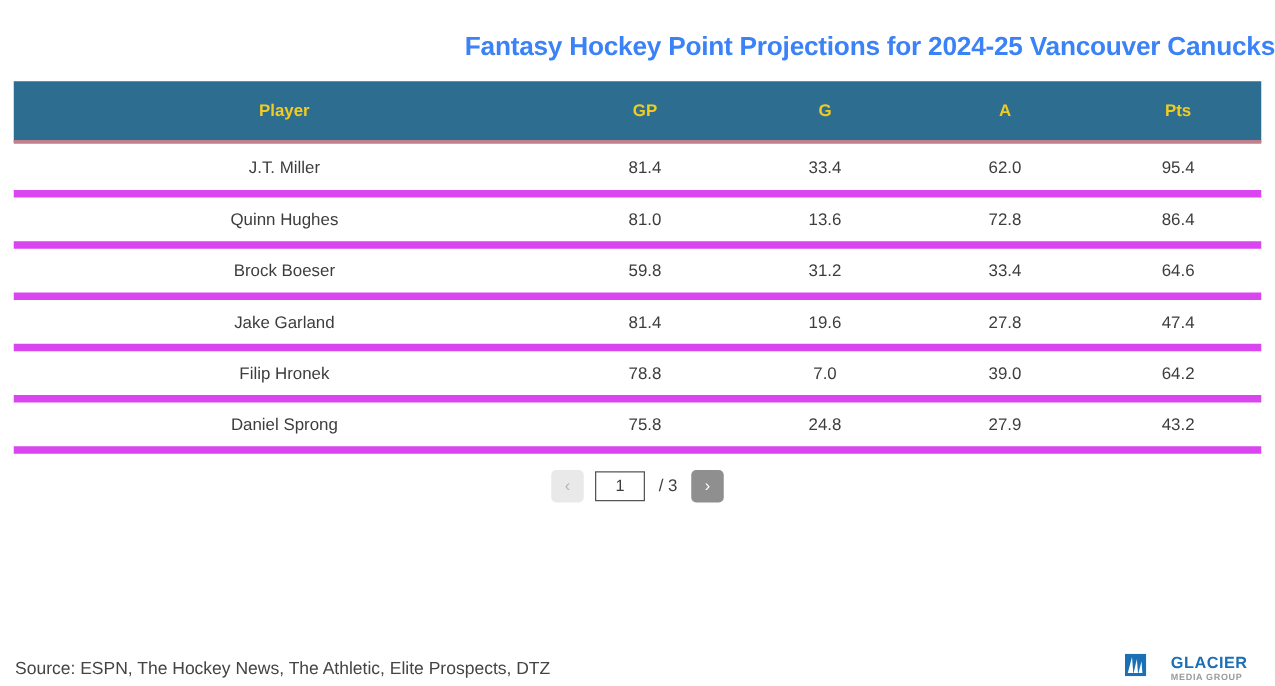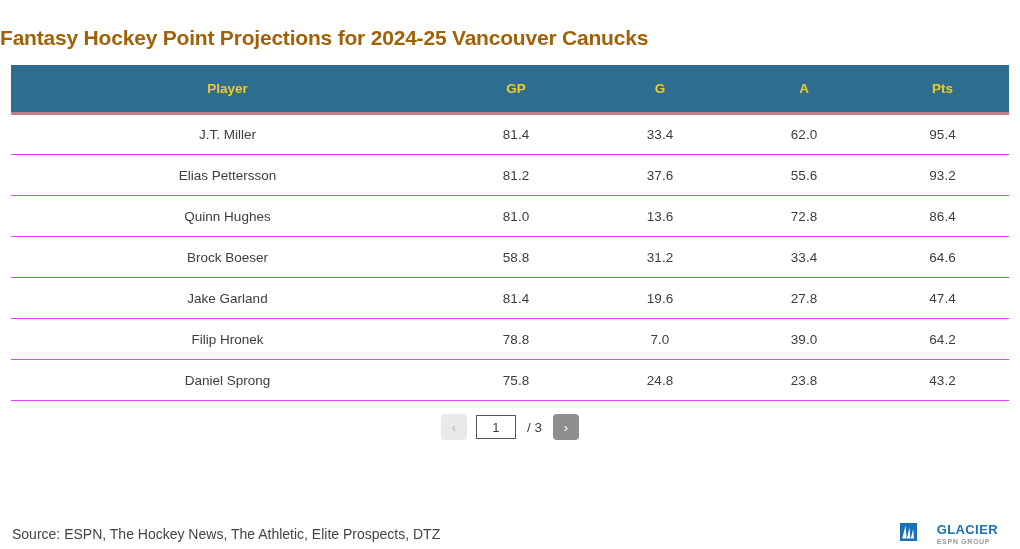--- a/index.html
+++ b/index.html
@@ -19,24 +19,24 @@
   }
 
   .page {
     width: 1020px;
     height: 549px;
     position: relative;
   }
 
   
   .title {
-    text-align: left;
+    text-align: right;
     font-size: 21px;
     font-weight: bold;
-    color: #a16207;
+    color: #3b82f6;
     letter-spacing: -0.2px;
     padding-top: 11px;
     padding-bottom: 0;
     line-height: 26px;
     font-family: "Liberation Sans", sans-serif;
   }
 
   
   .table-wrap {
     margin: 14px 11px 0 11px;
@@ -59,21 +59,21 @@
     vertical-align: middle;
   }
   table.data tbody td {
     height: 41px;
     font-size: 13.5px;
     color: #3d3d3d;
     text-align: center;
     vertical-align: middle;
     padding: 0;
     border: none;
-    border-bottom: 1px solid #d946ef;
+    border-bottom: 6px solid #d946ef;
     background: #ffffff;
     font-weight: normal;
   }
   table.data tbody tr:first-child td { border-top: none; }
 
   
   col.c-player { width: 433px; }
   col.c-gp     { width: 144px; }
   col.c-g      { width: 144px; }
   col.c-a      { width: 144px; }
@@ -201,36 +201,29 @@
       </thead>
       <tbody>
         <tr>
           <td>J.T. Miller</td>
           <td>81.4</td>
           <td>33.4</td>
           <td>62.0</td>
           <td>95.4</td>
         </tr>
         <tr>
-          <td>Elias Pettersson</td>
-          <td>81.2</td>
-          <td>37.6</td>
-          <td>55.6</td>
-          <td>93.2</td>
-        </tr>
-        <tr>
           <td>Quinn Hughes</td>
           <td>81.0</td>
           <td>13.6</td>
           <td>72.8</td>
           <td>86.4</td>
         </tr>
         <tr>
           <td>Brock Boeser</td>
-          <td>58.8</td>
+          <td>59.8</td>
           <td>31.2</td>
           <td>33.4</td>
           <td>64.6</td>
         </tr>
         <tr>
           <td>Jake Garland</td>
           <td>81.4</td>
           <td>19.6</td>
           <td>27.8</td>
           <td>47.4</td>
@@ -239,21 +232,21 @@
           <td>Filip Hronek</td>
           <td>78.8</td>
           <td>7.0</td>
           <td>39.0</td>
           <td>64.2</td>
         </tr>
         <tr>
           <td>Daniel Sprong</td>
           <td>75.8</td>
           <td>24.8</td>
-          <td>23.8</td>
+          <td>27.9</td>
           <td>43.2</td>
         </tr>
       </tbody>
     </table>
 
     <div class="pager">
       <button class="pg-btn disabled">
         <span>‹</span>
       </button>
       <input class="pg-input" type="text" value="1" style="">
@@ -270,18 +263,18 @@
       <span class="logo-mark">
         <svg width="17" height="18" viewBox="0 0 17 18" xmlns="http://www.w3.org/2000/svg">
           <rect x="0" y="0" width="17" height="18" fill="#1b6fb5"></rect>
           <path d="M2.2 15.4 L5.6 2.6 L6.6 15.4 Z" fill="#ffffff"></path>
           <path d="M6.9 15.4 L9.5 4.2 L10.4 15.4 Z" fill="#ffffff"></path>
           <path d="M10.8 15.4 L13.2 6.0 L13.9 15.4 Z" fill="#ffffff"></path>
         </svg>
       </span>
       <span class="logo-text">
         <span class="logo-main">GLACIER</span>
-        <span class="logo-sub">ESPN GROUP</span>
+        <span class="logo-sub">MEDIA GROUP</span>
       </span>
     </div>
   </div>
 
 </div>
 
 </body></html>

